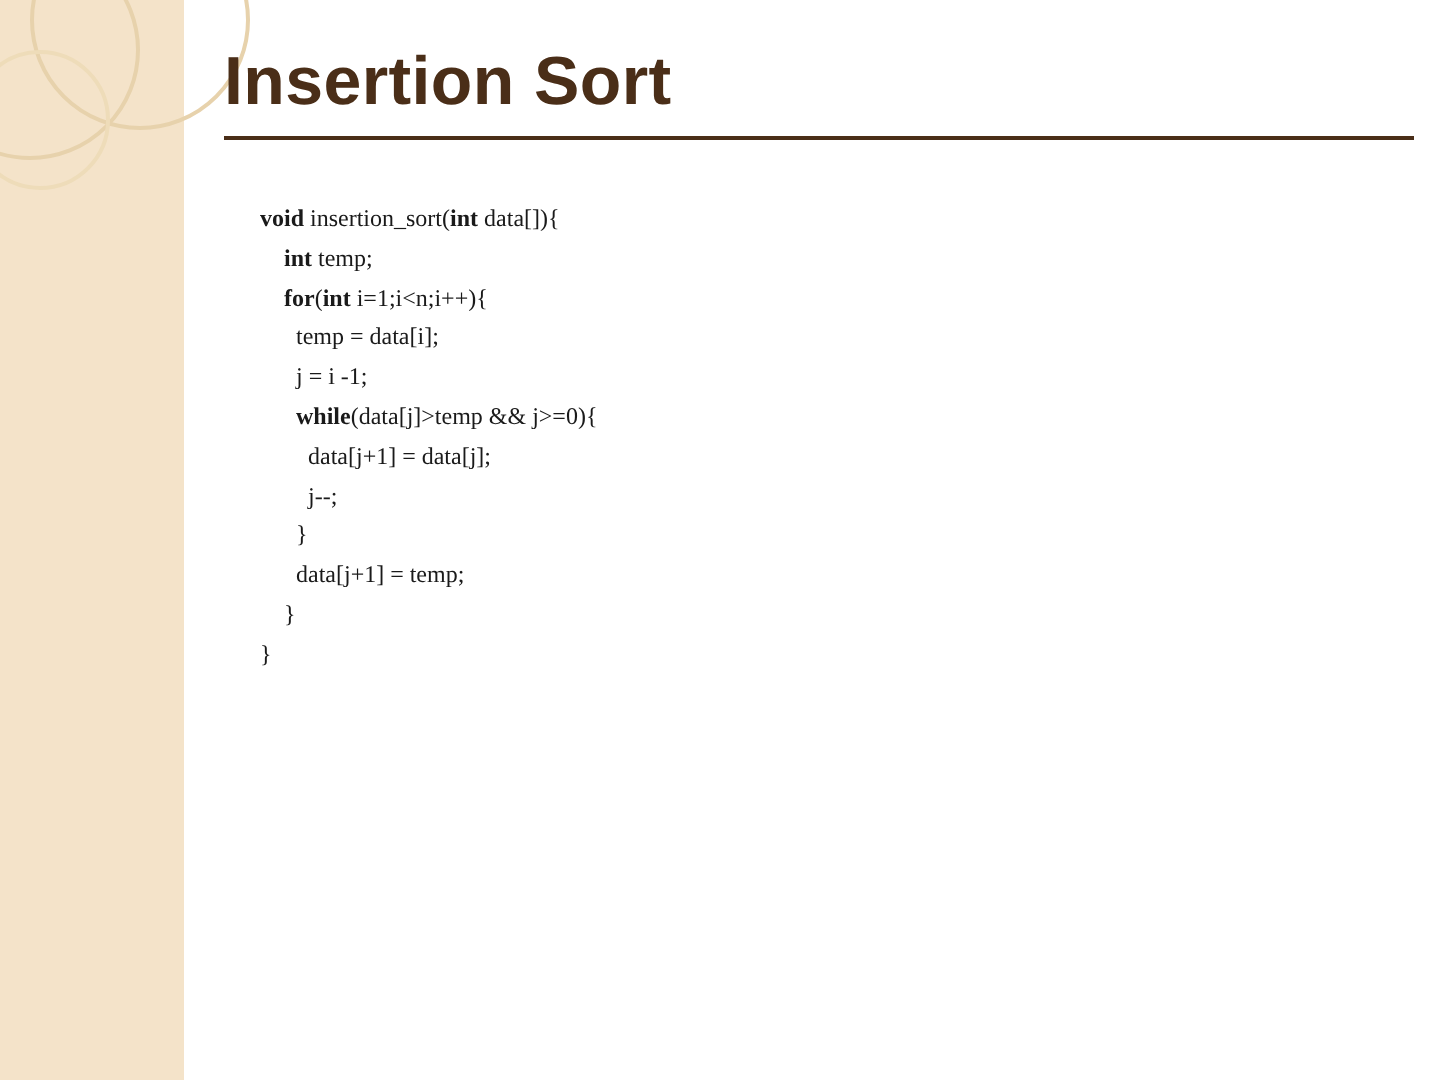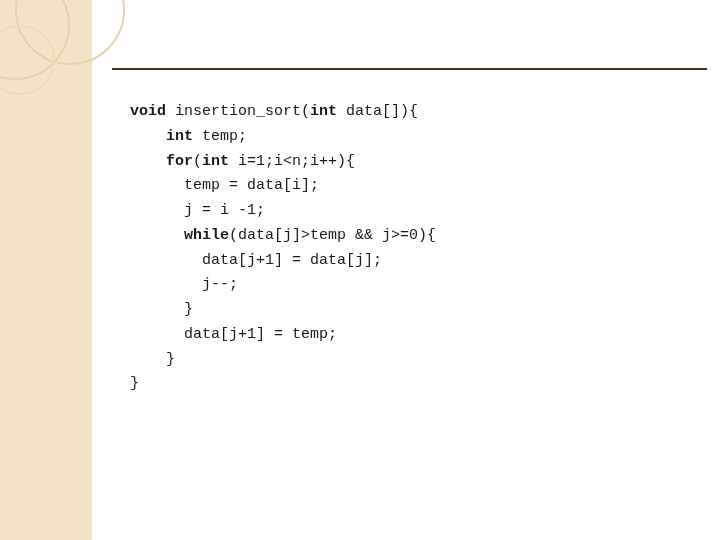--- a/index.html
+++ b/index.html
@@ -57,41 +57,42 @@
     width: 595px;
     height: 2px;
     background: #4a2e18;
     z-index: 3;
   }
   .code {
     position: absolute;
     left: 130px;
     top: 100px;
     z-index: 3;
-    font-family: Liberation Mono, monospace;
-    font-size: 15px;
+    font-family: Liberation Serif, serif;
+    font-size: 12px;
     line-height: 1.65;
     color: #1a1a1a;
     white-space: pre;
   }
   .code .kw { font-weight: bold; }
 </style>
 </head>
 <body>
 
 <div class="slide">
 
   <div class="decor-left"></div>
 
   <div class="decor-circles">
     <div class="ring a"></div>
     <div class="ring b"></div>
     <div class="ring c"></div>
   </div>
 
+  <div class="title">Insertion Sort</div>
   <div class="rule"></div>
 
   <div class="code"><span class="kw">void</span><span> insertion_sort(</span><span class="kw">int</span><span> data[]){</span>
 <span class="kw">    int</span><span> temp;</span>
 <span class="kw">    for</span><span>(</span><span class="kw">int</span><span> i=1;i&lt;n;i++){</span>
 <span>      temp = data[i];</span>
 <span>      j = i -1;</span>
 <span class="kw">      while</span><span>(data[j]&gt;temp &amp;&amp; j&gt;=0){</span>
 <span>        data[j+1] = data[j];</span>
 <span>        j--;</span>

